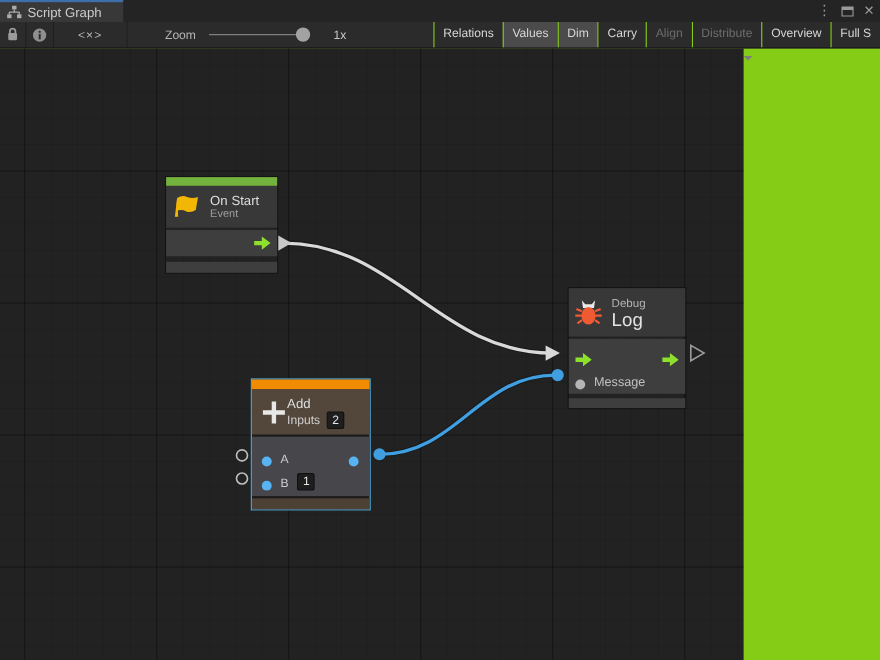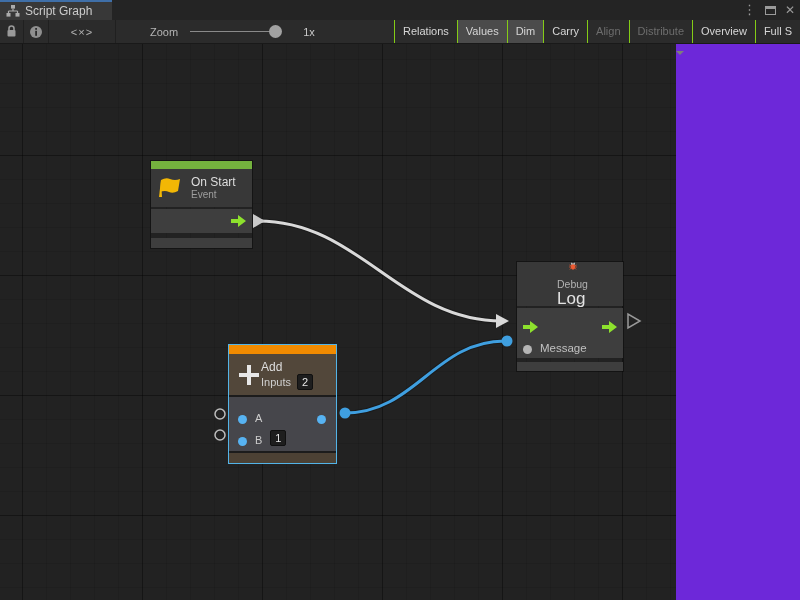--- a/index.html
+++ b/index.html
@@ -1,18 +1,18 @@
 <!DOCTYPE html>
 <html style="--tab-accent: #3f6fa8; --node-green: #74b23e; --node-orange: #f18b01; --arrow-green: #8de12d; --flag-yellow: #f2b705; --bug-orange: #ee5a31; --wire-white: #d9d9d9; --wire-blue: #3f9fe0; --port-blue: #57b3f2; --selection-blue: #53b4e8;"><head>
 <meta charset="utf-8">
 <style>
   * { margin:0; padding:0; box-sizing:border-box; }
   html,body { width:800px; height:600px; overflow:hidden; background:#111;
               font-family:"Liberation Sans", sans-serif; }
-  .window { position:relative; width:800px; height:600px; background:#6d28d9; overflow:hidden; }
+  .window { position:relative; width:800px; height:600px; background:#84cc16; overflow:hidden; }
 
   
   .tabbar { position:absolute; top:0; left:0; width:800px; height:20px; background:#242424; }
   .tab { position:absolute; left:0; top:0; width:112px; height:20px; background:#383838;
          border-top:2px solid var(--tab-accent,#3f6fa8); display:flex; align-items:center;
          padding-left:6px; gap:5px; color:#cccccc; font-size:12px; }
   .win-controls { position:absolute; right:2px; top:0; height:20px; display:flex; align-items:center;
                   gap:9px; color:#9a9a9a; padding-right:3px; }
   .win-controls .dots { font-size:13px; line-height:20px; letter-spacing:0; }
   .maxbox { display:inline-block; width:11px; height:9px; border:1px solid #9a9a9a; border-top:3px solid #9a9a9a; }
@@ -67,21 +67,21 @@
 
   
   #node-onstart { left:151px; top:117px; width:101px; }
   #node-onstart .colorbar { height:8px; background:var(--node-green,#74b23e); }
   #node-onstart .nheader { height:38px; padding-left:6px; gap:8px; }
   #node-onstart .nports { height:24px; display:flex; align-items:center; justify-content:flex-end; padding-right:6px; margin-top:2px; }
   #node-onstart .nfooter { height:10px; margin-top:5px; }
 
   
   #node-debuglog { left:517px; top:218px; width:106px; }
-  #node-debuglog .nheader { height:44px; padding-left:5px; gap:8px;flex-direction:column; }
+  #node-debuglog .nheader { height:44px; padding-left:5px; gap:8px; }
   #node-debuglog .nports { margin-top:2px; padding:4px 0; }
   #node-debuglog .prow { height:21px; padding:0 6px; gap:8px; }
   #node-debuglog .nfooter { height:9px; margin-top:4px; }
   .msg-dot { width:9px; height:9px; border-radius:50%; background:#b5b5b5; }
   .msg-label { color:#c0c0c0; font-size:11.5px; }
   .dl-sub { color:#b2b2b2; font-size:10.5px; line-height:13px; }
   .dl-title { color:#e3e3e3; font-size:17px; line-height:15px; }
 
   
   #node-add { left:228px; top:300px; width:109px; border:1px solid var(--selection-blue,#53b4e8); background:#1c1c1c; }

